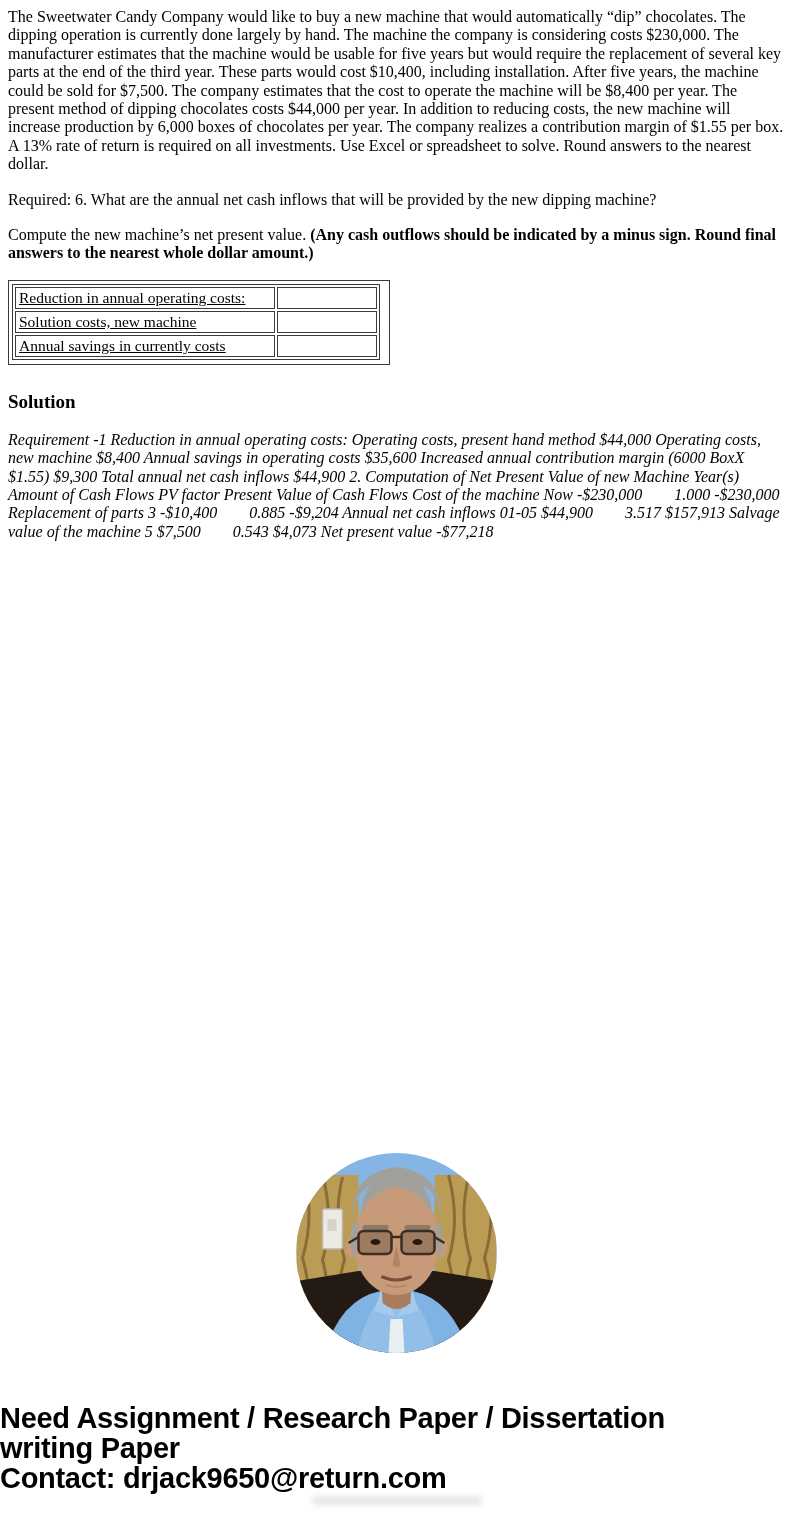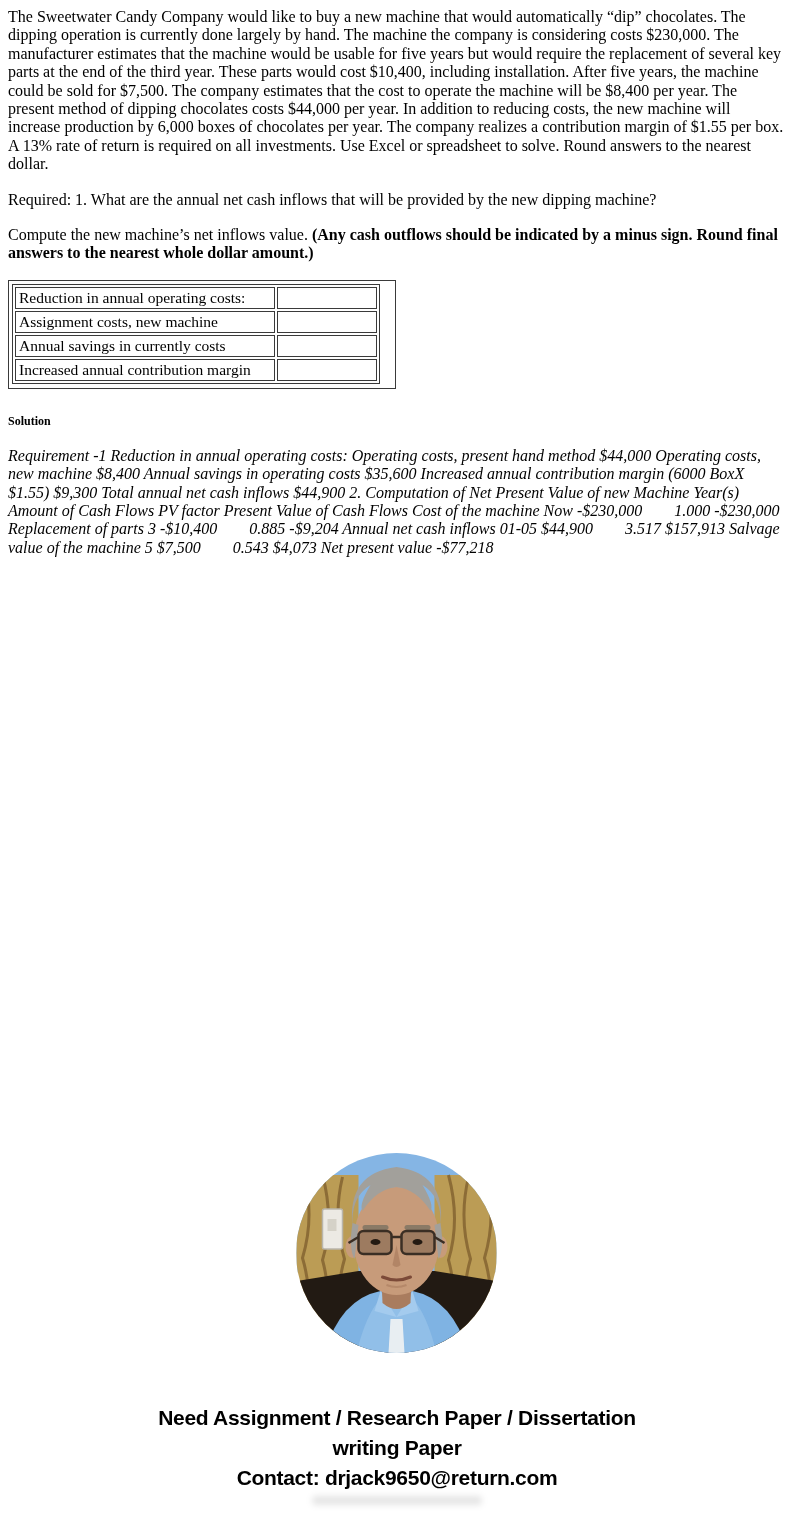--- a/index.html
+++ b/index.html
@@ -15,41 +15,42 @@
     overflow: hidden;
   }
   .content { padding: 8px; }
   .content p { margin: 0 0 17px 0; }
   .bold { font-weight: bold; }
 
   
   .ws-outer {
     display: inline-block;
     border: 1px solid var(--table-border, #3a3a3a);
-    padding: 3px 15px 4px 3px;
+    padding: 3px 9px 4px 3px;
     margin: 0 15px 6px 0;
+    text-decoration: underline;
   }
   table.ws {
     border: 1px solid var(--table-border, #3a3a3a);
     border-collapse: separate;
     border-spacing: 2px;
     font-size: 15.5px;
   }
   table.ws td {
     border: 1px solid var(--table-border, #3a3a3a);
     padding: 1px 3px;
     height: 18px;
     vertical-align: middle;
   }
   td.label-cell { width: 252px; }
   td.value-cell { width: 92px; }
   td.no-border { border: none; }
 
   .solution-heading {
-    font-size: 12px;
+    font-size: 19px;
     font-weight: bold;
     margin: 16px 0 18px 0;
   }
   .solution-body {
     margin: 0;
     white-space: pre-wrap;
     font-style: italic;
   }
 
   
@@ -63,24 +64,24 @@
     overflow: hidden;
   }
   .avatar svg { display: block; width: 100%; height: 100%; }
 
   
   .footer {
     position: absolute;
     top: 1403px;
     left: 0;
     width: 794px;
-    text-align: center;
+    text-align: left;
     font-family: "Liberation Sans", "DejaVu Sans", sans-serif;
     font-weight: 700;
-    font-size: 21px;
+    font-size: 29px;
     line-height: 30px;
     letter-spacing: -0.3px;
     color: var(--footer-text, #000);
   }
   .smudge {
     position: absolute;
     top: 1496px;
     left: 312px;
     width: 170px;
     height: 9px;
@@ -90,47 +91,43 @@
   }
 </style>
 </head>
 <body>
 
 <div class="page">
   <div class="content">
 
     <p>The Sweetwater Candy Company would like to buy a new machine that would automatically “dip” chocolates. The dipping operation is currently done largely by hand. The machine the company is considering costs $230,000. The manufacturer estimates that the machine would be usable for five years but would require the replacement of several key parts at the end of the third year. These parts would cost $10,400, including installation. After five years, the machine could be sold for $7,500. The company estimates that the cost to operate the machine will be $8,400 per year. The present method of dipping chocolates costs $44,000 per year. In addition to reducing costs, the new machine will increase production by 6,000 boxes of chocolates per year. The company realizes a contribution margin of $1.55 per box. A 13% rate of return is required on all investments. Use Excel or spreadsheet to solve. Round answers to the nearest dollar.</p>
 
-    <p>Required: 1. What are the annual net cash inflows that will be provided by the new dipping machine?</p>
-
-    <p><span>Compute the new machine’s net inflows value. </span><span class="bold">(Any cash outflows should be indicated by a minus sign. Round final answers to the nearest whole dollar amount.)</span></p>
+    <p>Required: 6. What are the annual net cash inflows that will be provided by the new dipping machine?</p>
+
+    <p><span>Compute the new machine’s net present value. </span><span class="bold">(Any cash outflows should be indicated by a minus sign. Round final answers to the nearest whole dollar amount.)</span></p>
 
     <div class="ws-outer">
       <table class="ws">
         <tbody id="ws-body">
   <tr>
     <td class="label-cell">Reduction in annual operating costs:</td>
     <td class="value-cell"></td>
   </tr>
 
 
   <tr>
-    <td class="label-cell">Assignment costs, new machine</td>
+    <td class="label-cell">Solution costs, new machine</td>
     <td class="value-cell"></td>
   </tr>
 
   <tr>
     <td class="label-cell">Annual savings in currently costs</td>
     <td class="value-cell"></td>
   </tr>
 
-  <tr>
-    <td class="label-cell">Increased annual contribution margin</td>
-    <td class="value-cell"></td>
-  </tr>
 
 </tbody>
       </table>
     </div>
 
     <div class="solution-heading">Solution</div>
 
     <p class="solution-body">Requirement -1 Reduction in annual operating costs: Operating costs, present hand method $44,000 Operating costs, new machine $8,400 Annual savings in operating costs $35,600 Increased annual contribution margin (6000 BoxX $1.55) $9,300 Total annual net cash inflows $44,900 2. Computation of Net Present Value of new Machine Year(s) Amount of Cash Flows PV factor Present Value of Cash Flows Cost of the machine Now -$230,000        1.000 -$230,000 Replacement of parts 3 -$10,400        0.885 -$9,204 Annual net cash inflows 01-05 $44,900        3.517 $157,913 Salvage value of the machine 5 $7,500        0.543 $4,073 Net present value -$77,218</p>
 
   </div>

